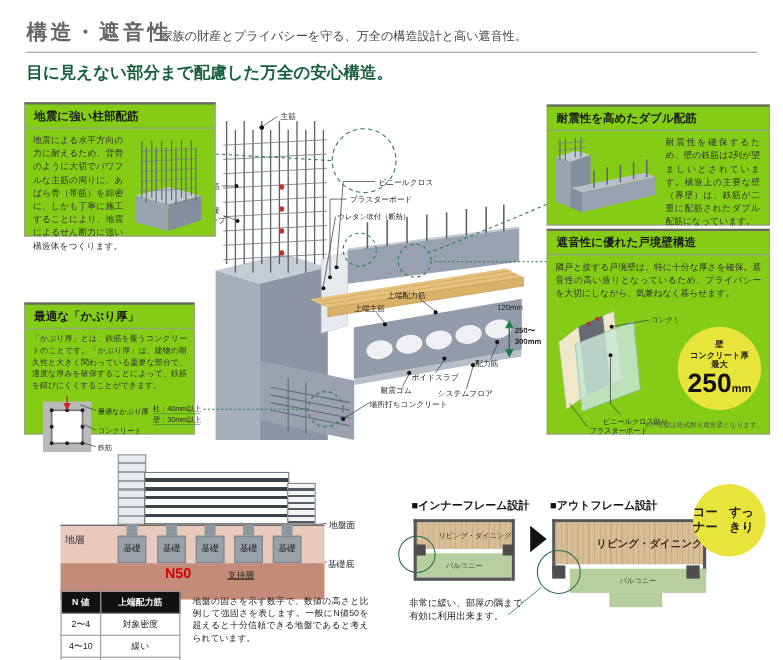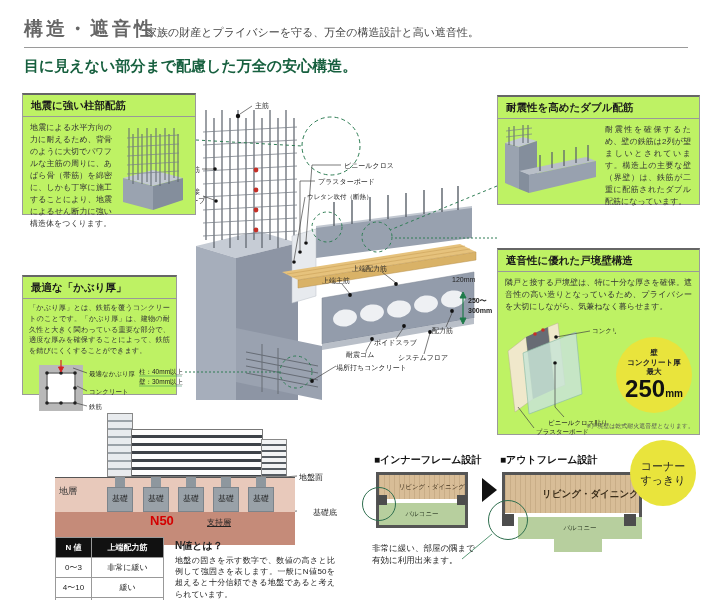--- a/index.html
+++ b/index.html
@@ -8,21 +8,21 @@
     position:relative; width:712px; height:600px; overflow:hidden;
     background:#fff; font-family:"Liberation Sans","DejaVu Sans",sans-serif; color:#222;
   }
   .abs { position:absolute; }
   
   .hdr-title { left:24px; top:16px; font-size:19px; font-weight:bold; color:#666; letter-spacing:3px; }
   .hdr-sub { left:146px; top:25px; font-size:11px; color:#444; }
   .hdr-rule { left:24px; top:47px; width:664px; height:0; border-top:1px solid #9a9a9a; }
   .sec-head { left:24px; top:57px; font-size:15px; font-weight:bold; color:#17603f; }
   
-  .box { position:absolute; background:#bef264; border:1px solid #9a9a9a; border-top:2px solid #666; z-index:2; }
+  .box { position:absolute; background:#84cc16; border:1px solid #9a9a9a; border-top:2px solid #666; z-index:2; }
   .box-title { font-size:10.5px; font-weight:bold; color:#1b1b1b; padding:4px 8px 3px; border-bottom:1px solid #999; }
   .box-body { font-size:8px; line-height:1.5; color:#333; padding:5px 7px; text-align:justify; }
   .row { display:flex; }
   
   .ycircle { width:76px; height:76px; border-radius:50%; background:#e9e43c; text-align:center;
              display:flex; flex-direction:column; justify-content:center; }
   .ycircle .s { font-size:7.5px; font-weight:bold; color:#222; line-height:1.25; }
   .ycircle .big { font-size:24px; font-weight:bold; color:#111; line-height:1.05; }
   .ycircle .big .unit { font-size:10px; }
   
@@ -44,22 +44,22 @@
   
   .fr-title { font-size:10px; font-weight:bold; color:#111; }
   .wall { background:#555; position:absolute; }
   .living { background:#d8bd97; position:absolute;
             background-image:repeating-linear-gradient(90deg,rgba(90,60,20,.12) 0 1px,transparent 1px 5px);
             display:flex; align-items:center; justify-content:flex-end; color:#3a2d1a; }
   .balcony { background:#b7cf9e; position:absolute; display:flex; align-items:center; justify-content:center; color:#33412a; }
   .col-sq { background:#4d4d4d; position:absolute; }
   .gcircle { position:absolute; border:1.5px solid #2e6e4e; border-radius:50%; z-index:3; }
   .arrow-r { width:0; height:0; border-left:15px solid #111; border-top:12px solid transparent; border-bottom:12px solid transparent; }
-  .badge { width:66px; height:66px; border-radius:50%; background:#e9e43c; display:flex; flex-direction:column;
-           align-items:center; justify-content:center; font-size:11px; font-weight:normal; color:#222; line-height:1.3; }
+  .badge { width:66px; height:66px; border-radius:50%; background:#e9e43c; display:flex; flex-direction:row;
+           align-items:center; justify-content:center; font-size:11px; font-weight:bold; color:#222; line-height:1.3; }
   .caption { font-size:8.5px; line-height:1.45; color:#222; }
   svg text { font-family:"Liberation Sans","DejaVu Sans",sans-serif; fill:#222; }
 </style>
 </head>
 <body>
 
 <div class="page">
 
   <div class="abs hdr-sub">家族の財産とプライバシーを守る、万全の構造設計と高い遮音性。</div>
   <div class="abs hdr-title">構造・遮音性</div>
@@ -274,21 +274,21 @@
             <line x1="50" y1="45" x2="50" y2="29"></line>
           <line x1="62" y1="43" x2="62" y2="27"></line>
             <line x1="74" y1="40" x2="74" y2="24"></line>
           <line x1="86" y1="38" x2="86" y2="22"></line>
         </g>
       </svg>
       <div class="box-body" style="width:100px;">耐震性を確保するため、壁の鉄筋は2列が望ましいとされています。構造上の主要な壁（界壁）は、鉄筋が二重に配筋されたダブル配筋になっています。</div>
     </div>
   </div>
 
-  <div class="box" style="left:497px;top:208px;width:203px;height:187px;margin-top:40px;">
+  <div class="box" style="left:497px;top:208px;width:203px;height:187px;">
     <div class="box-title">遮音性に優れた戸境壁構造</div>
     <div class="box-body" style="padding-bottom:2px;">隣戸と接する戸境壁は、特に十分な厚さを確保。遮音性の高い造りとなっているため、プライバシーを大切にしながら、気兼ねなく暮らせます。</div>
     <div class="row" style="align-items:center;">
       <svg width="118" height="120" viewBox="0 0 118 120">
         <polygon points="10,36 28,22 35,84 17,97" fill="#f0e8cb" stroke="#b9b093" stroke-width="0.5"></polygon>
         <polygon points="28,22 50,12 57,74 35,84" fill="#676c74"></polygon>
         <polygon points="50,12 60,8 67,70 57,74" fill="#f0e8cb" stroke="#b9b093" stroke-width="0.5"></polygon>
         <polygon points="25,38 78,17 84,79 31,99" fill="#c8e4d6" fill-opacity="0.85" stroke="#8fbfa8" stroke-width="0.7"></polygon>
         <circle cx="37" cy="19" r="1.8" fill="#c43028"></circle>
           <circle cx="45" cy="15" r="1.8" fill="#c43028"></circle>
@@ -363,49 +363,48 @@
     <div class="abs footing" style="left:52px;top:82px;width:26px;height:25px;"><span>基礎</span></div>
     <div class="abs footing" style="left:88px;top:82px;width:26px;height:25px;"><span>基礎</span></div>
     <div class="abs footing" style="left:123px;top:82px;width:26px;height:25px;"><span>基礎</span></div>
     <div class="abs footing" style="left:158px;top:82px;width:26px;height:25px;"><span>基礎</span></div>
     <div class="abs footing" style="left:193px;top:82px;width:26px;height:25px;"><span>基礎</span></div>
     <div class="abs" style="left:4px;top:80px;font-size:9px;color:#333;">地層</div>
     <div class="abs" style="left:95px;top:108px;font-size:13px;font-weight:bold;color:#d40000;">N50</div>
     <div class="abs" style="left:152px;top:112px;font-size:8px;color:#222;text-decoration:underline;">支持層</div>
   </div>
   <div class="abs" style="left:299px;top:472px;font-size:8px;color:#222;z-index:2;">地盤面</div>
-  <div class="abs" style="left:313px;top:507px;font-size:8px;color:#222;z-index:2;text-align:right;">基礎底</div>
+  <div class="abs" style="left:298px;top:507px;font-size:8px;color:#222;z-index:2;text-align:right;">基礎底</div>
 
   <table class="ntable abs" style="left:55px;top:537px;z-index:2;">
     <tbody>
         <tr>
       <th class="c1">N 値</th>
       <th class="c2">上端配力筋</th>
     </tr>
     <tr>
-      <td>0〜3</td>
-      <td>非常に緩い</td>
+      <td>2〜4</td>
+      <td>対象密度</td>
     </tr>
     <tr>
       <td>4〜10</td>
       <td>緩い</td>
     </tr>
     <tr>
       <td>10〜30</td>
       <td>中位</td>
     </tr>
     <tr class="hot">
       <td>40〜50</td>
       <td>締まっている</td>
     </tr>
   </tbody>
     </table>
 
   <div class="abs" style="left:175px;top:539px;width:160px;z-index:2;">
-    <div class="nv-head">N値とは？</div>
     <div class="nv-body">地盤の固さを示す数字で、数値の高さと比例して強固さを表します。一般にN値50を超えると十分信頼できる地盤であると考えられています。</div>
   </div>
 
   <div class="abs fr-title" style="left:374px;top:453px;z-index:2;">■インナーフレーム設計</div>
   <div class="abs" style="left:376px;top:468px;width:92px;height:64px;z-index:2;">
     <div class="wall" style="left:0;top:4px;width:92px;height:3px;"></div>
     <div class="wall" style="left:0;top:4px;width:3px;height:56px;"></div>
     <div class="wall" style="left:89px;top:4px;width:3px;height:56px;"></div>
     <div class="living" style="left:3px;top:7px;width:86px;height:24px;font-size:6.5px;">
         <span>リビング・ダイニング</span>

